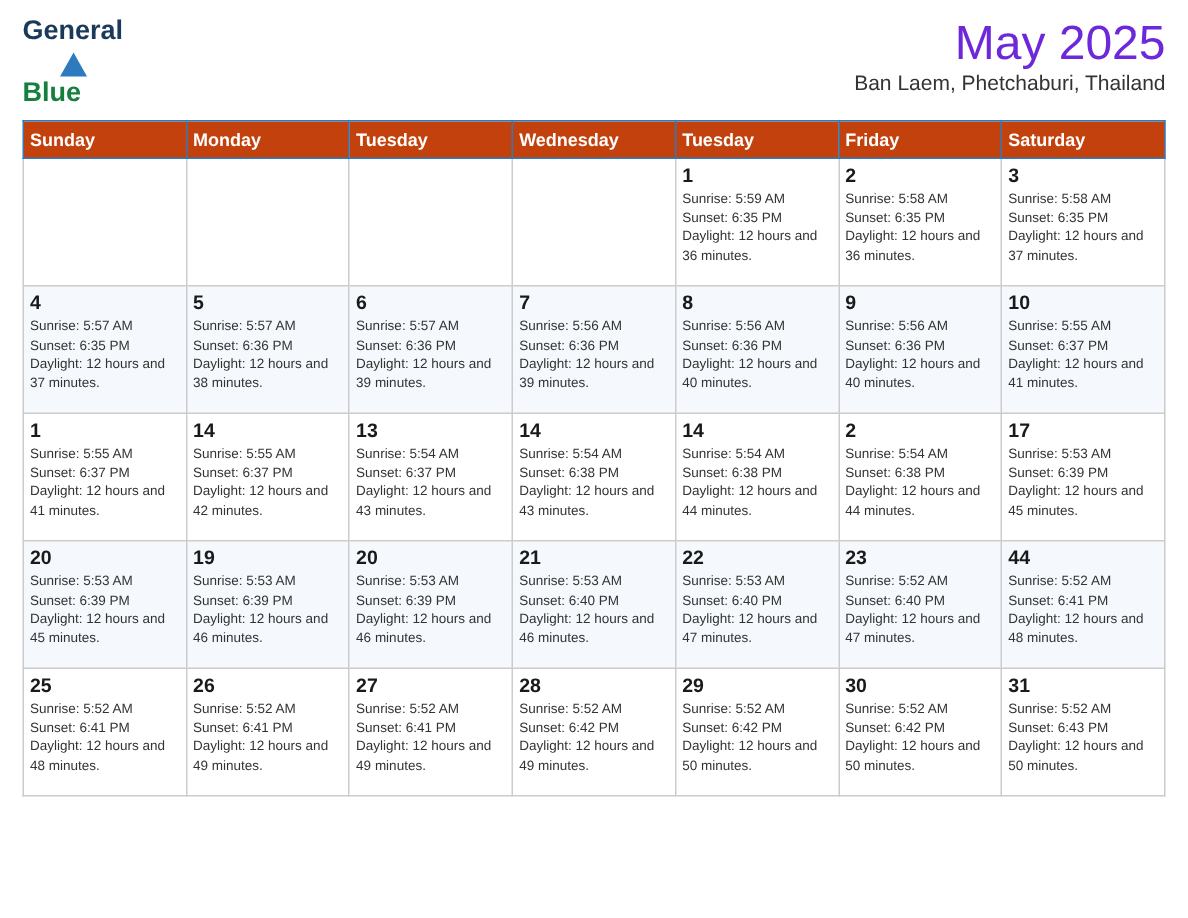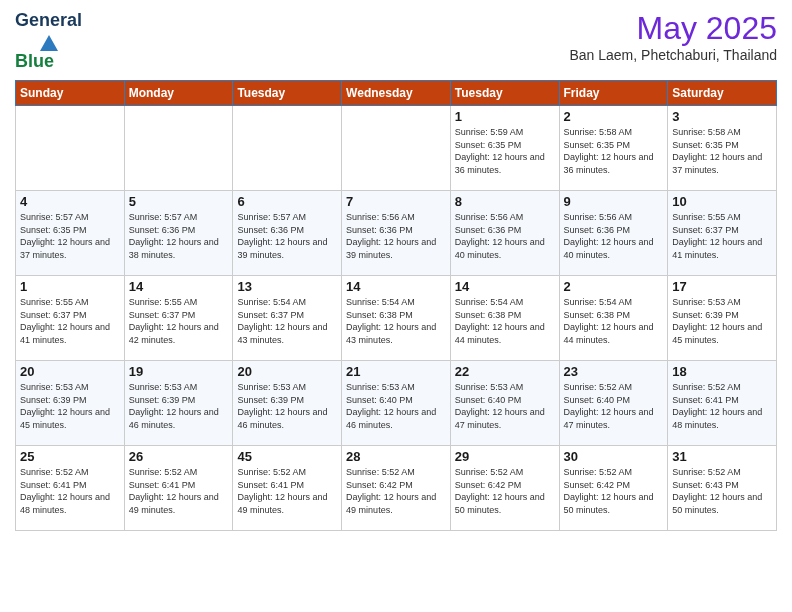--- a/index.html
+++ b/index.html
@@ -208,35 +208,35 @@
         </td>
         <td>
           <div class="day-num">22</div>
           <div class="cell-info">Sunrise: 5:53 AM<br>Sunset: 6:40 PM<br>Daylight: 12 hours and 47 minutes.</div>
         </td>
         <td>
           <div class="day-num">23</div>
           <div class="cell-info">Sunrise: 5:52 AM<br>Sunset: 6:40 PM<br>Daylight: 12 hours and 47 minutes.</div>
         </td>
         <td>
-          <div class="day-num">18</div>
+          <div class="day-num">44</div>
           <div class="cell-info">Sunrise: 5:52 AM<br>Sunset: 6:41 PM<br>Daylight: 12 hours and 48 minutes.</div>
         </td>
       </tr>
       <tr>
         <td>
           <div class="day-num">25</div>
           <div class="cell-info">Sunrise: 5:52 AM<br>Sunset: 6:41 PM<br>Daylight: 12 hours and 48 minutes.</div>
         </td>
         <td>
           <div class="day-num">26</div>
           <div class="cell-info">Sunrise: 5:52 AM<br>Sunset: 6:41 PM<br>Daylight: 12 hours and 49 minutes.</div>
         </td>
         <td>
-          <div class="day-num">45</div>
+          <div class="day-num">27</div>
           <div class="cell-info">Sunrise: 5:52 AM<br>Sunset: 6:41 PM<br>Daylight: 12 hours and 49 minutes.</div>
         </td>
         <td>
           <div class="day-num">28</div>
           <div class="cell-info">Sunrise: 5:52 AM<br>Sunset: 6:42 PM<br>Daylight: 12 hours and 49 minutes.</div>
         </td>
         <td>
           <div class="day-num">29</div>
           <div class="cell-info">Sunrise: 5:52 AM<br>Sunset: 6:42 PM<br>Daylight: 12 hours and 50 minutes.</div>
         </td>

